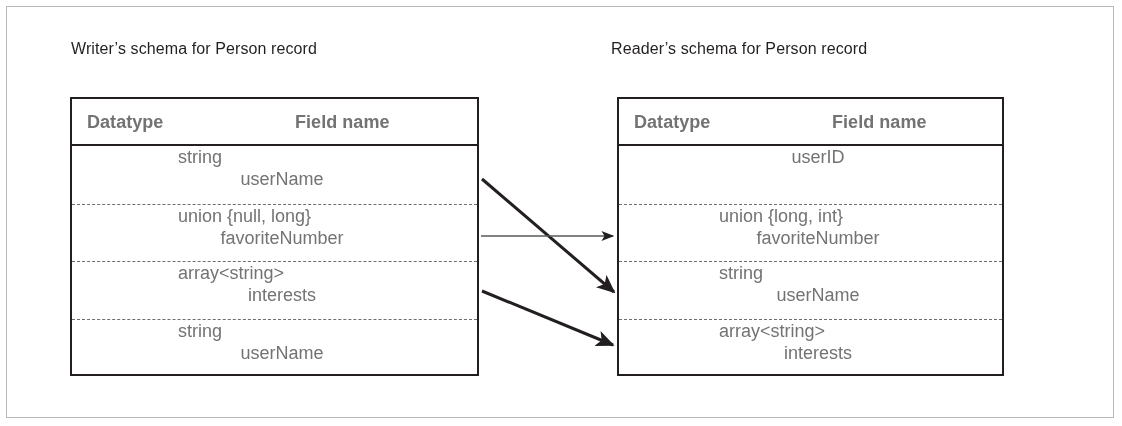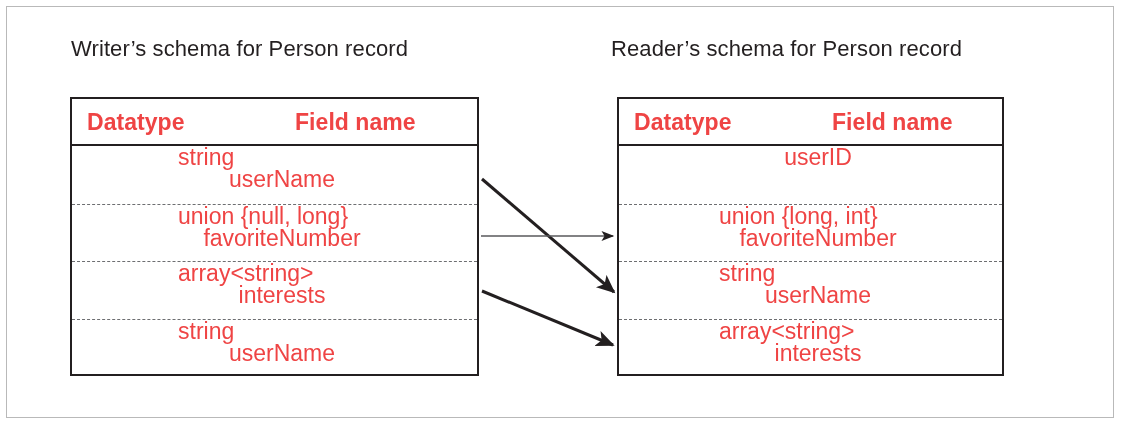--- a/index.html
+++ b/index.html
@@ -28,21 +28,21 @@
     width: 1108px;
     height: 412px;
     border: 1px solid #b9b9b9;
     box-sizing: border-box;
     background: #ffffff;
   }
 
   
   .caption {
     position: absolute;
-    font-size: 22px;
+    font-size: 16px;
     line-height: 22px;
     color: #231f20;
     letter-spacing: 0.1px;
     white-space: nowrap;
   }
   #caption-writer { left: 71px; top: 38px; }
   #caption-reader { left: 611px; top: 38px; }
 
   
   .schema-table {
@@ -71,22 +71,22 @@
   .schema-row.body {
     height: 57.5px;
     border-top: 1px dashed #6d6e71;
     flex-direction: column;
   }
   .schema-row.body.first {
     border-top: none;
   }
 
   .cell {
-    font-size: 23px;
-    color: #ef4444;
+    font-size: 18px;
+    color: #737373;
     line-height: 22px;
     white-space: nowrap;
   }
   .cell.datatype { flex: 0 0 auto; }
   .cell.fieldname { flex: 0 0 auto; }
 
   
   #table-writer .cell.datatype { width: 208px; }
   #table-reader .cell.datatype { width: 198px; }
 

